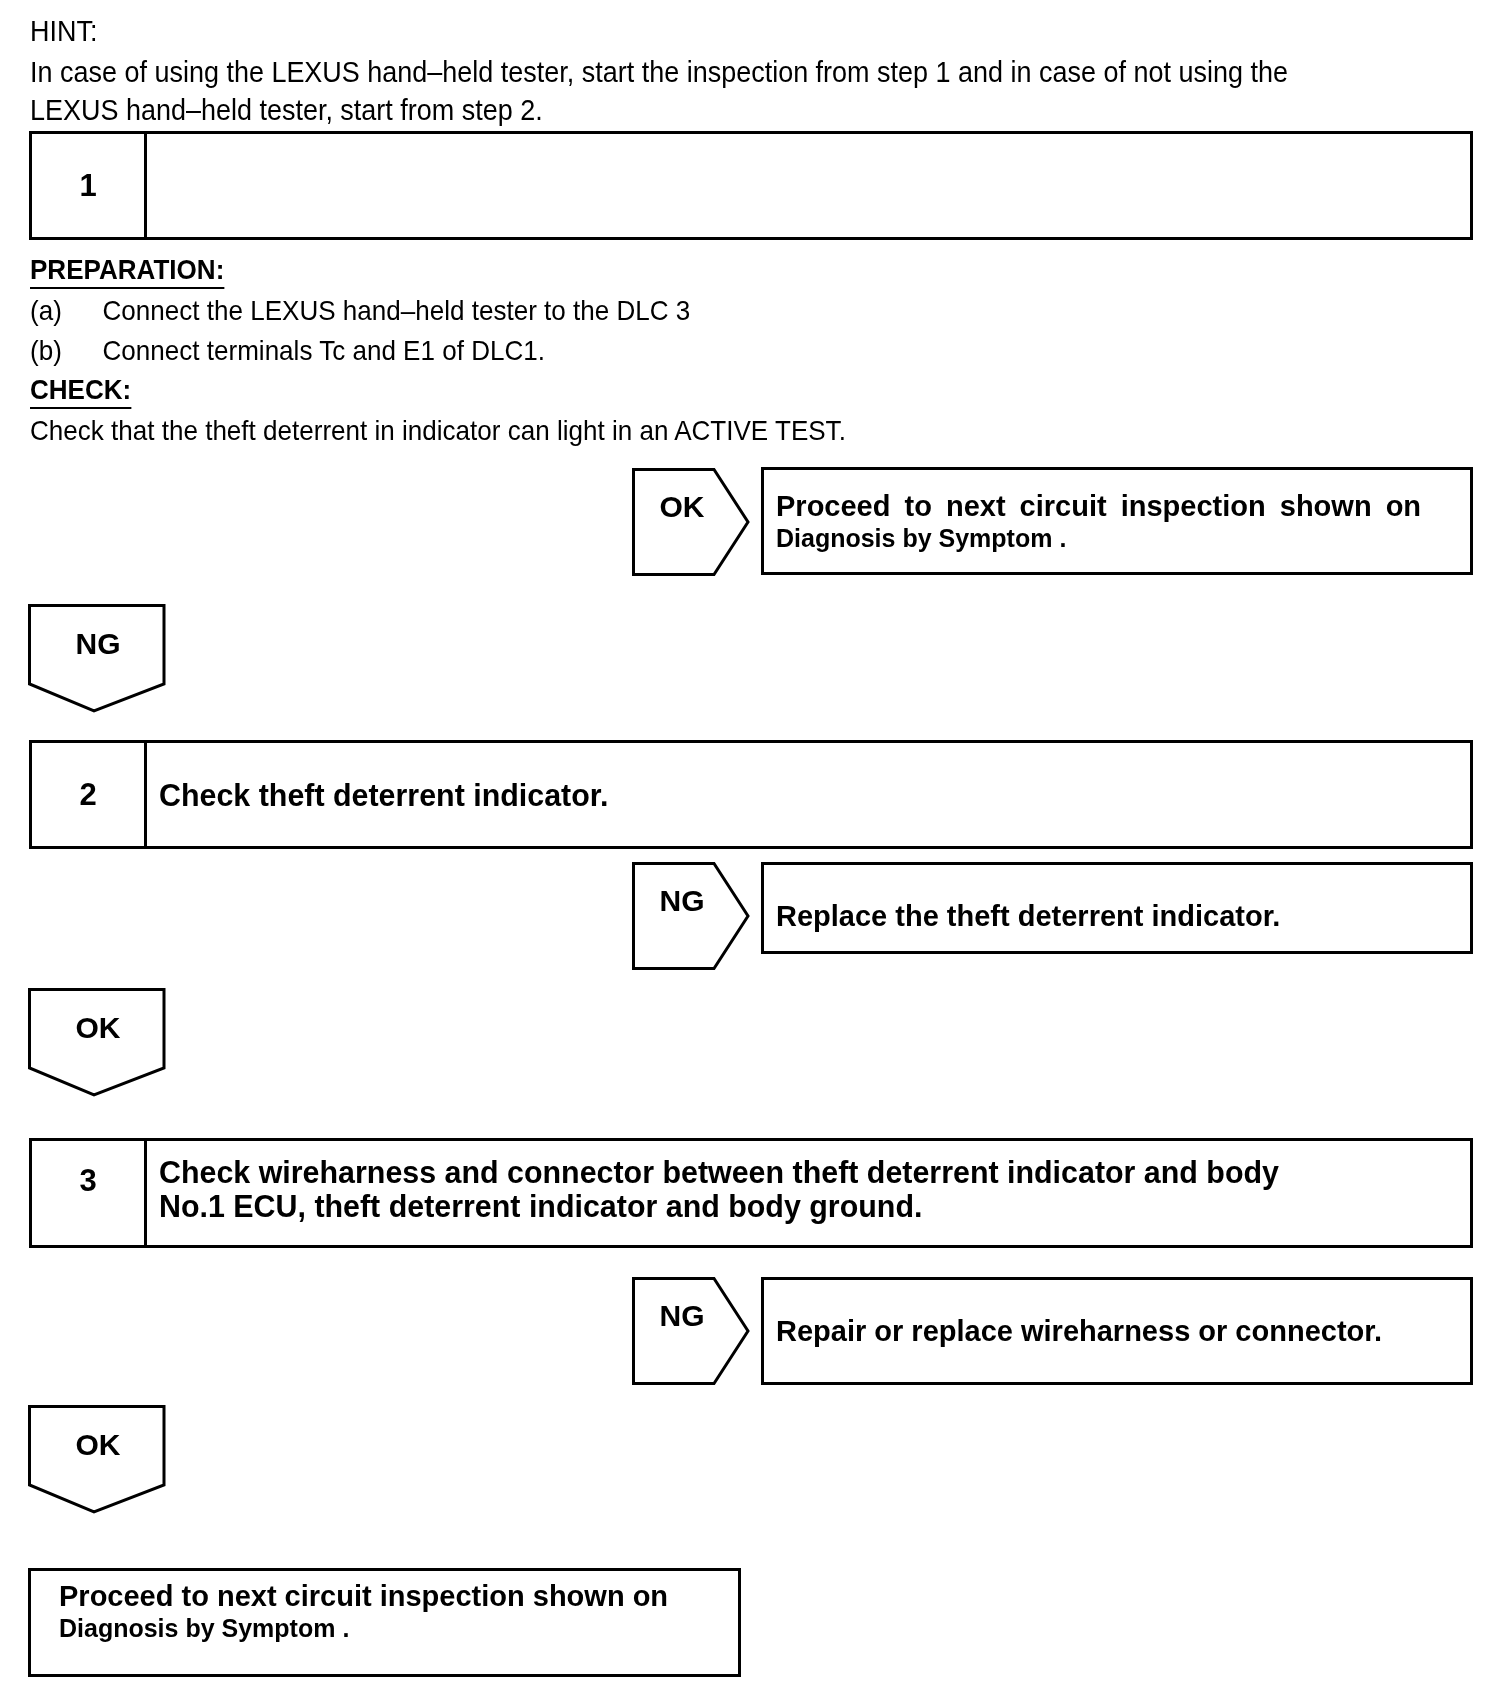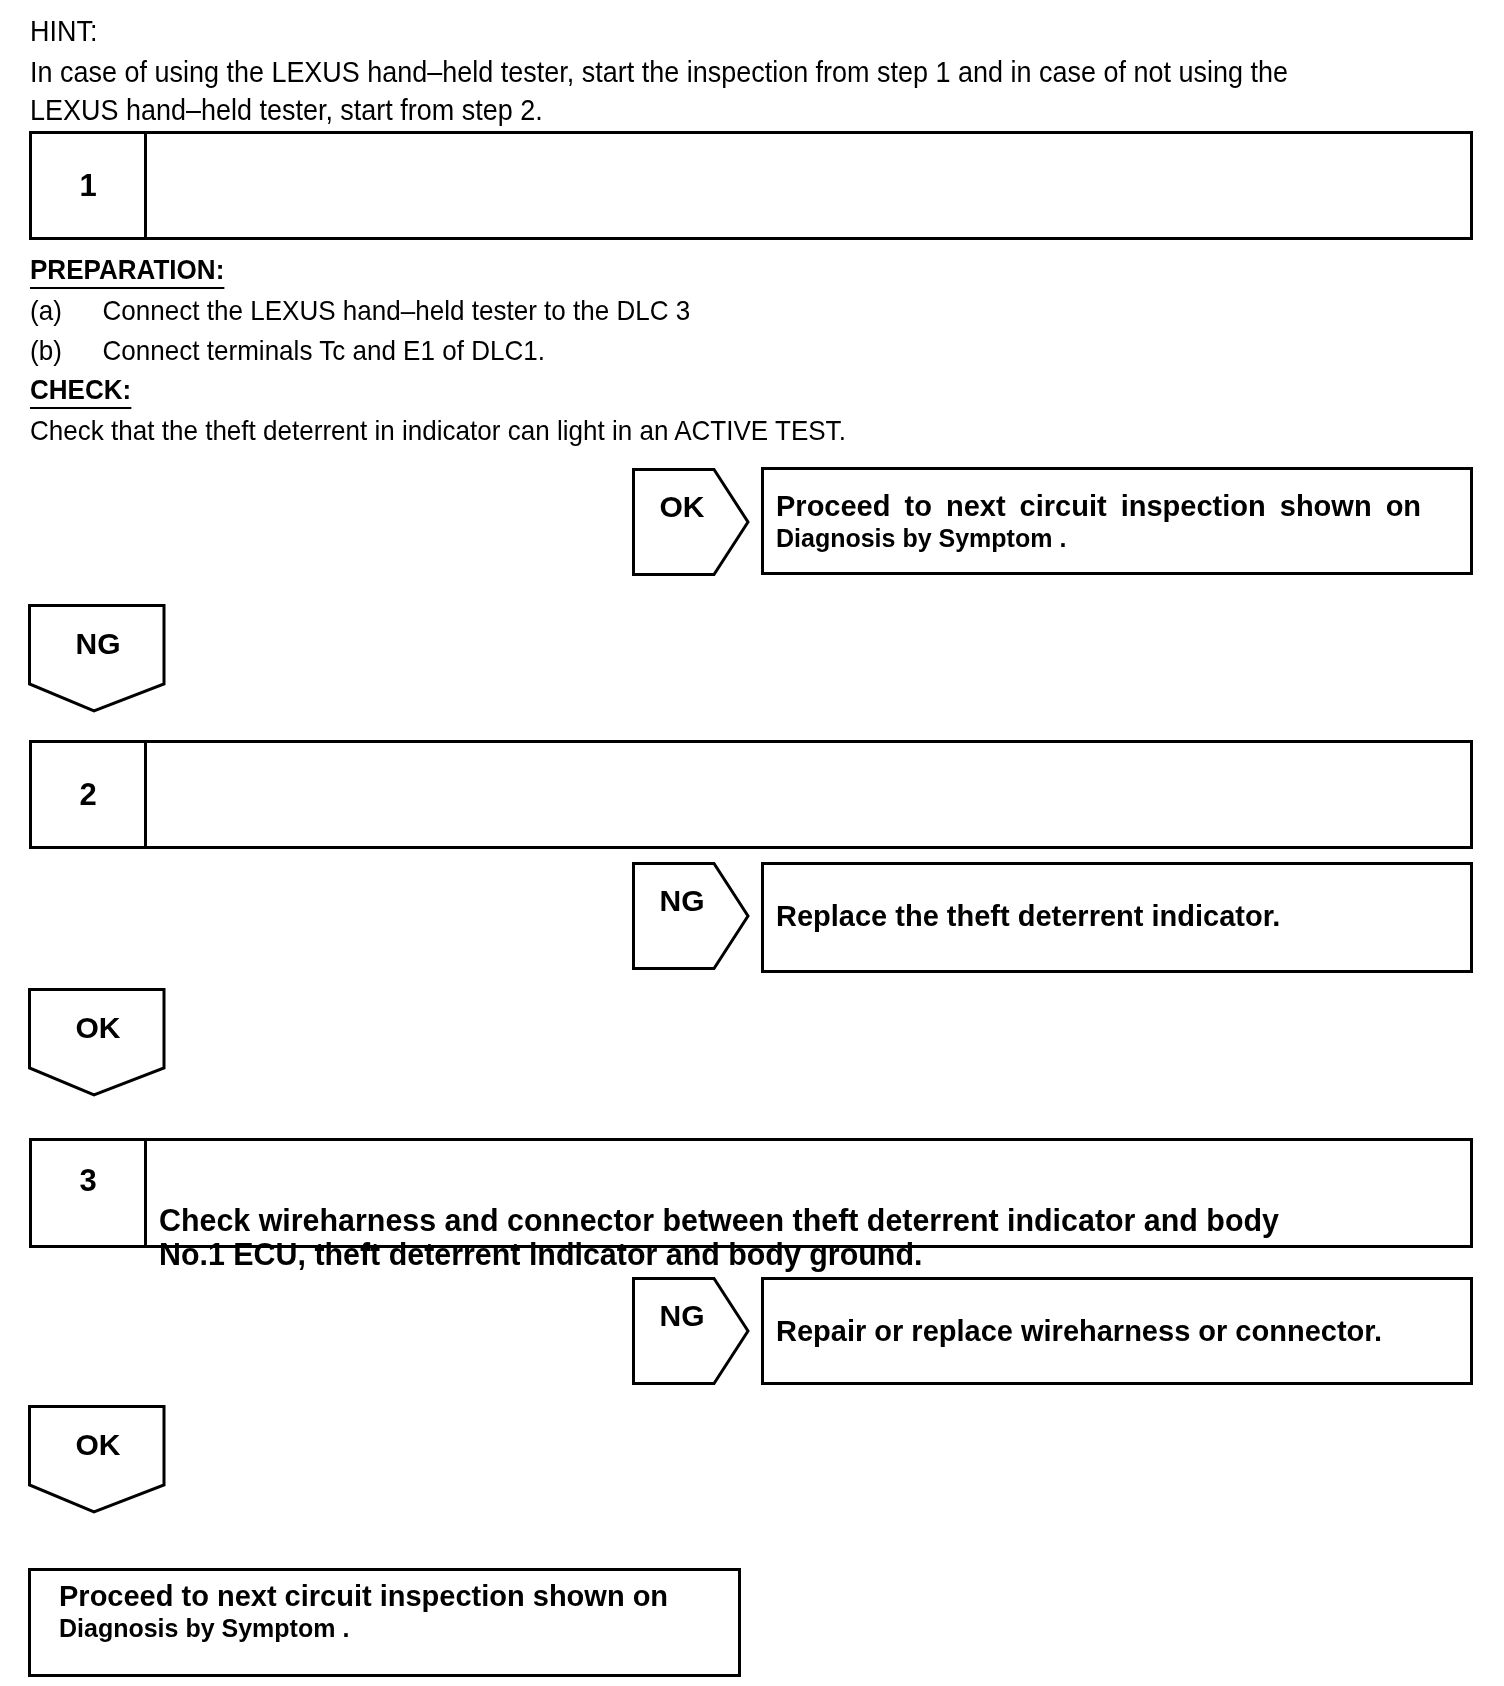--- a/index.html
+++ b/index.html
@@ -191,42 +191,45 @@
 
 <div class="tag-down" style="top:604px;">
   <svg width="140" height="110">
     <polygon points="1.5,1.5 136,1.5 136,80 66,107 1.5,80" fill="#fff" stroke="#000" stroke-width="3"></polygon>
   </svg>
   <div class="tag-label">NG</div>
 </div>
 
 <div class="step-box" style="top:740px;height:109px;">
   <div class="step-num">2</div>
+  <div class="step-title">
+    <span>Check theft deterrent indicator.</span>
+  </div>
 </div>
 
 <div class="tag-right" style="left:632px;top:862px;">
   <svg width="118" height="108">
     <polygon points="1.5,1.5 82,1.5 116,54 82,106.5 1.5,106.5" fill="#fff" stroke="#000" stroke-width="3"></polygon>
   </svg>
   <div class="tag-label">NG</div>
 </div>
-<div class="result-box" style="top:862px;height:111px;padding-top:34px;">
+<div class="result-box" style="top:862px;height:92px;padding-top:34px;">
   <div class="line">Replace the theft deterrent indicator.</div>
 </div>
 
 <div class="tag-down" style="top:988px;">
   <svg width="140" height="110">
     <polygon points="1.5,1.5 136,1.5 136,80 66,107 1.5,80" fill="#fff" stroke="#000" stroke-width="3"></polygon>
   </svg>
   <div class="tag-label">OK</div>
 </div>
 
 <div class="step-box" style="top:1138px;height:110px;">
   <div class="step-num" style="align-items:flex-start;padding-top:22px;">3</div>
-  <div class="step-title" style="flex-direction:column;align-items:flex-start;justify-content:flex-start;padding-top:14px;line-height:34px;margin-top:48px;">
+  <div class="step-title" style="flex-direction:column;align-items:flex-start;justify-content:flex-start;padding-top:14px;line-height:34px;">
     <span>Check wireharness and connector between theft deterrent indicator and body</span>
     <span>No.1 ECU, theft deterrent indicator and body ground.</span>
   </div>
 </div>
 
 <div class="tag-right" style="left:632px;top:1277px;">
   <svg width="118" height="108">
     <polygon points="1.5,1.5 82,1.5 116,54 82,106.5 1.5,106.5" fill="#fff" stroke="#000" stroke-width="3"></polygon>
   </svg>
   <div class="tag-label">NG</div>

